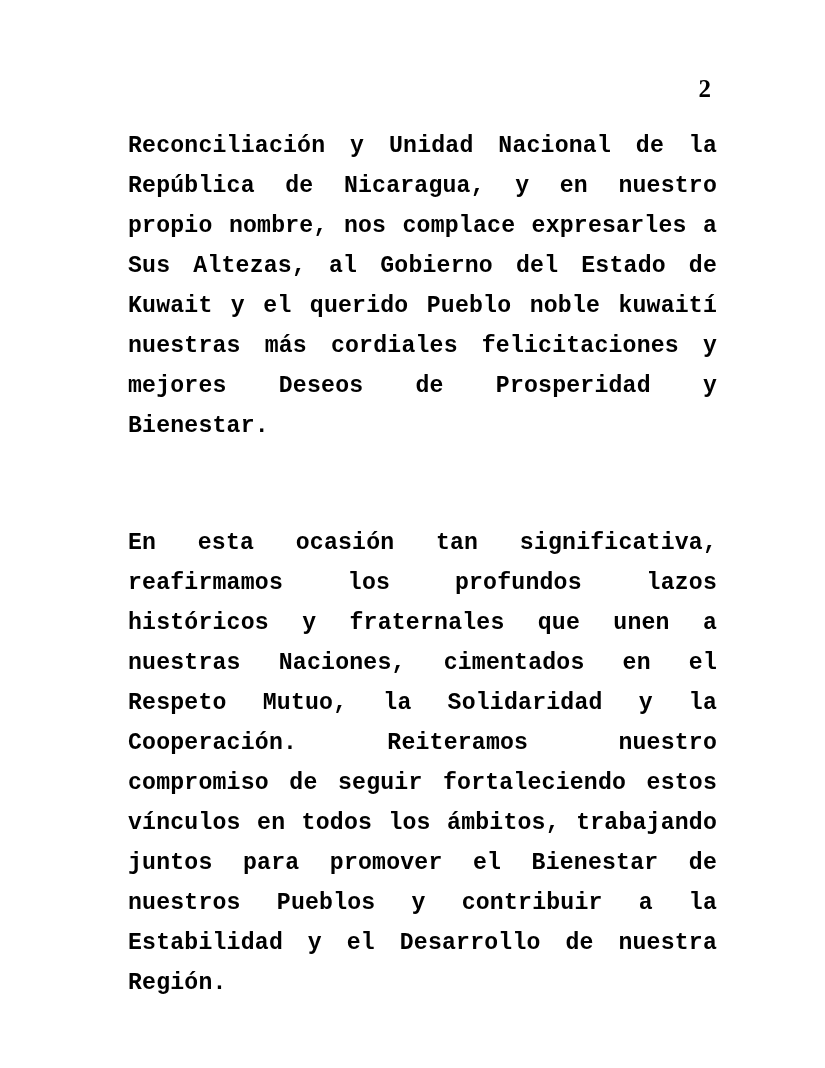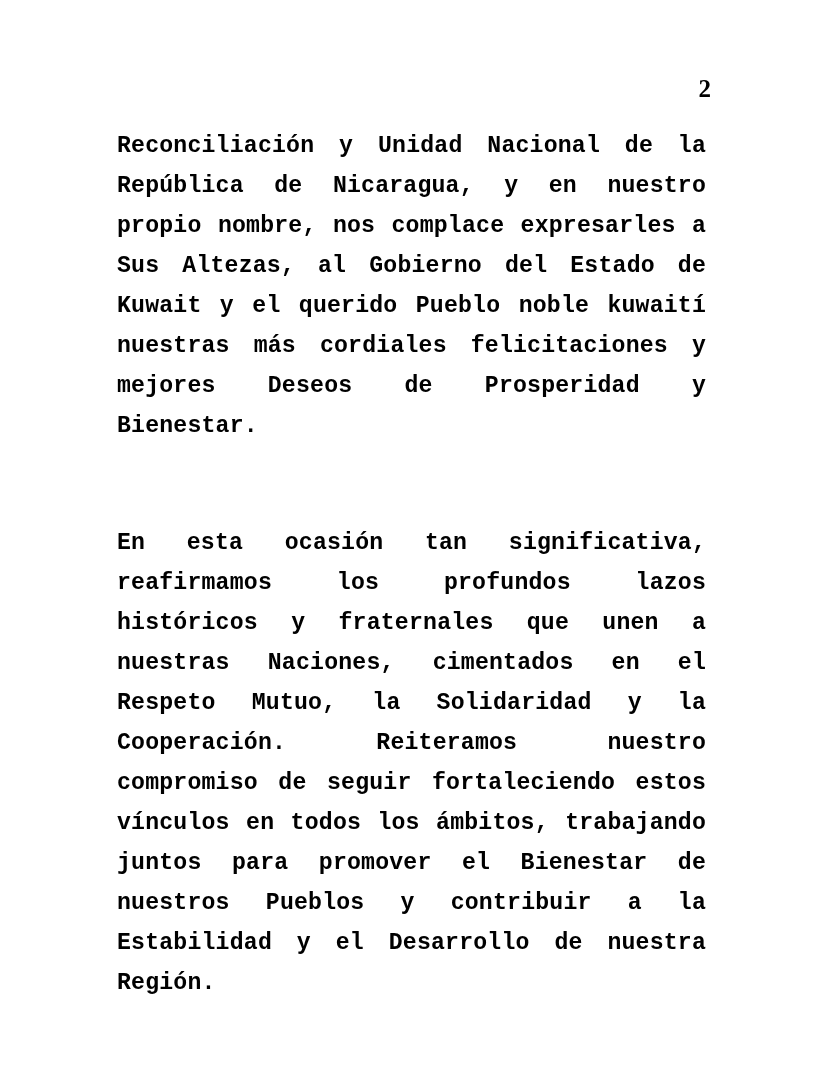--- a/index.html
+++ b/index.html
@@ -41,21 +41,21 @@
     font-size: 25px;
     line-height: 30px;
     letter-spacing: 0;
     color: #000000;
   }
 
   
   .body-text {
     position: absolute;
     top: 126px;
-    left: 117px;
+    left: 128px;
     width: 598px;
   }
 
   .para {
     margin: 0 0 37px 0;
     font-size: 23.5px;
     font-weight: bold;
     line-height: 40px;
     text-align: justify;
     text-justify: inter-word;

